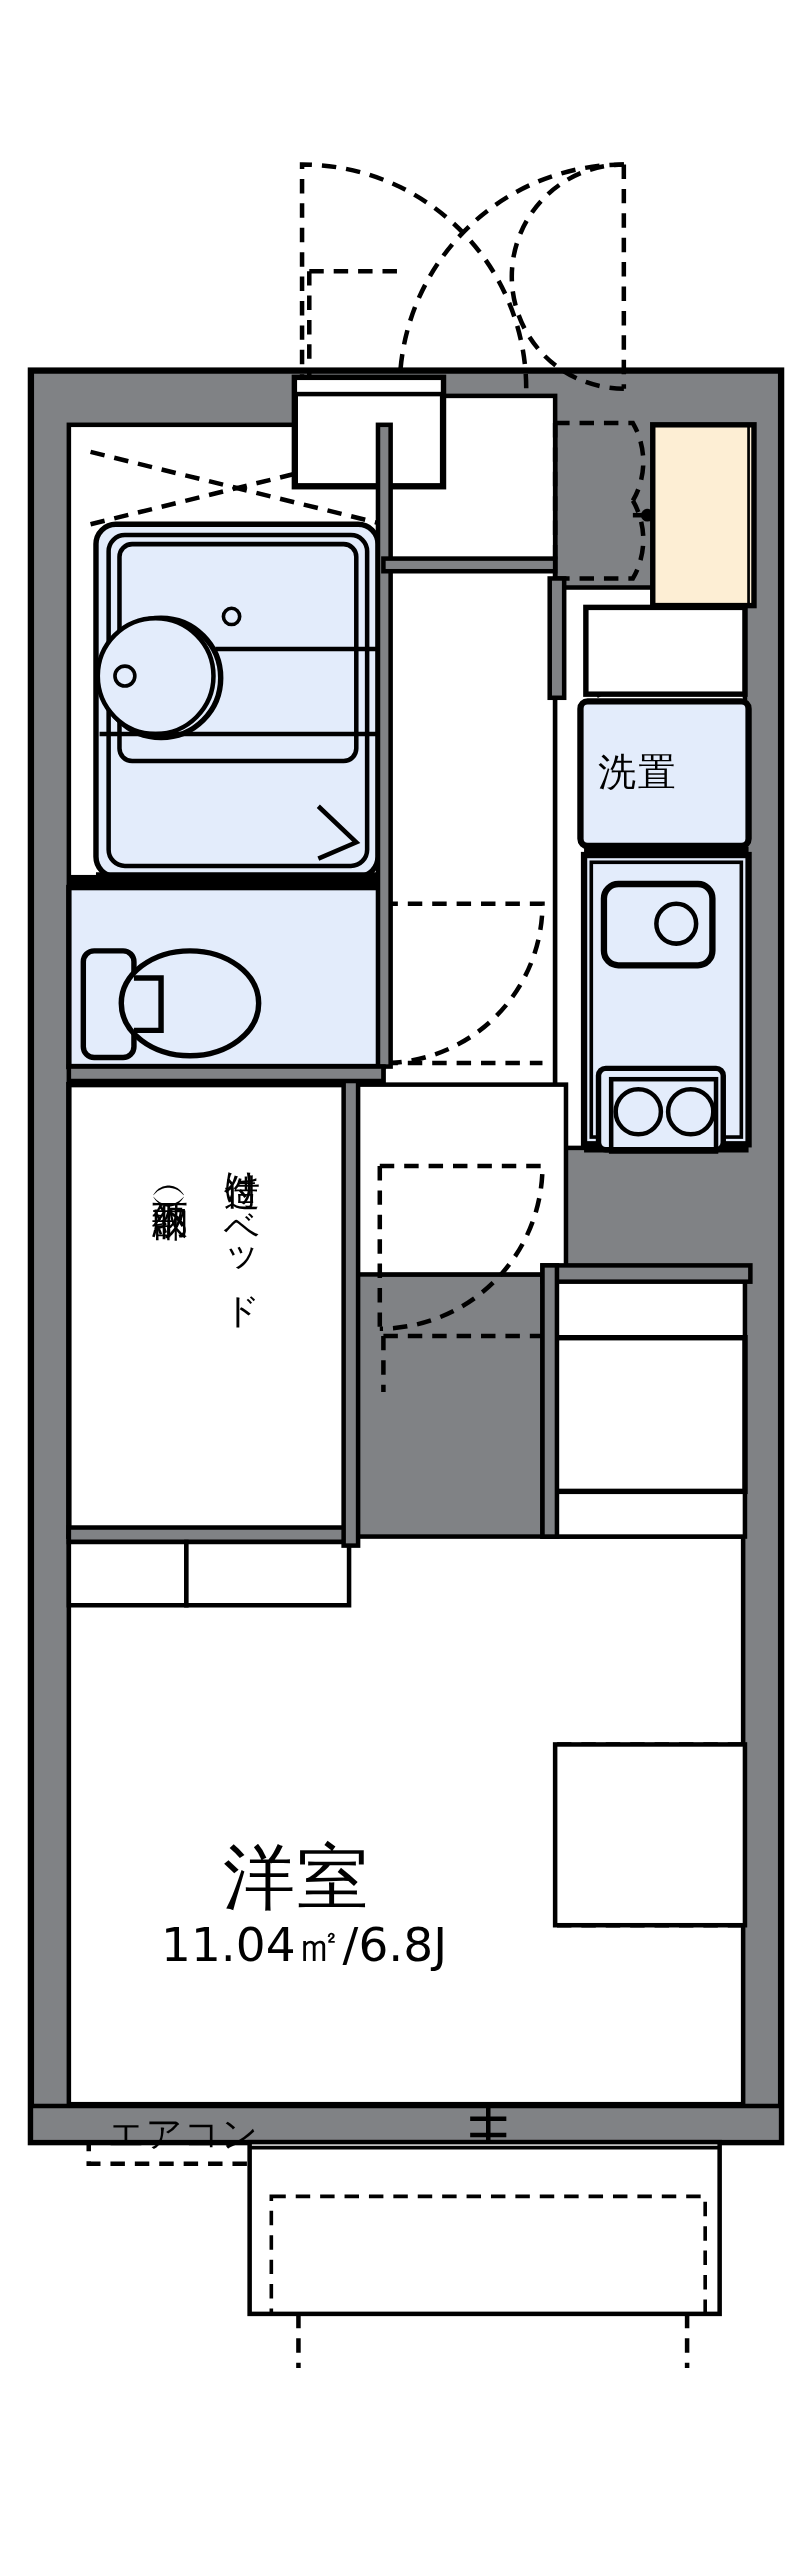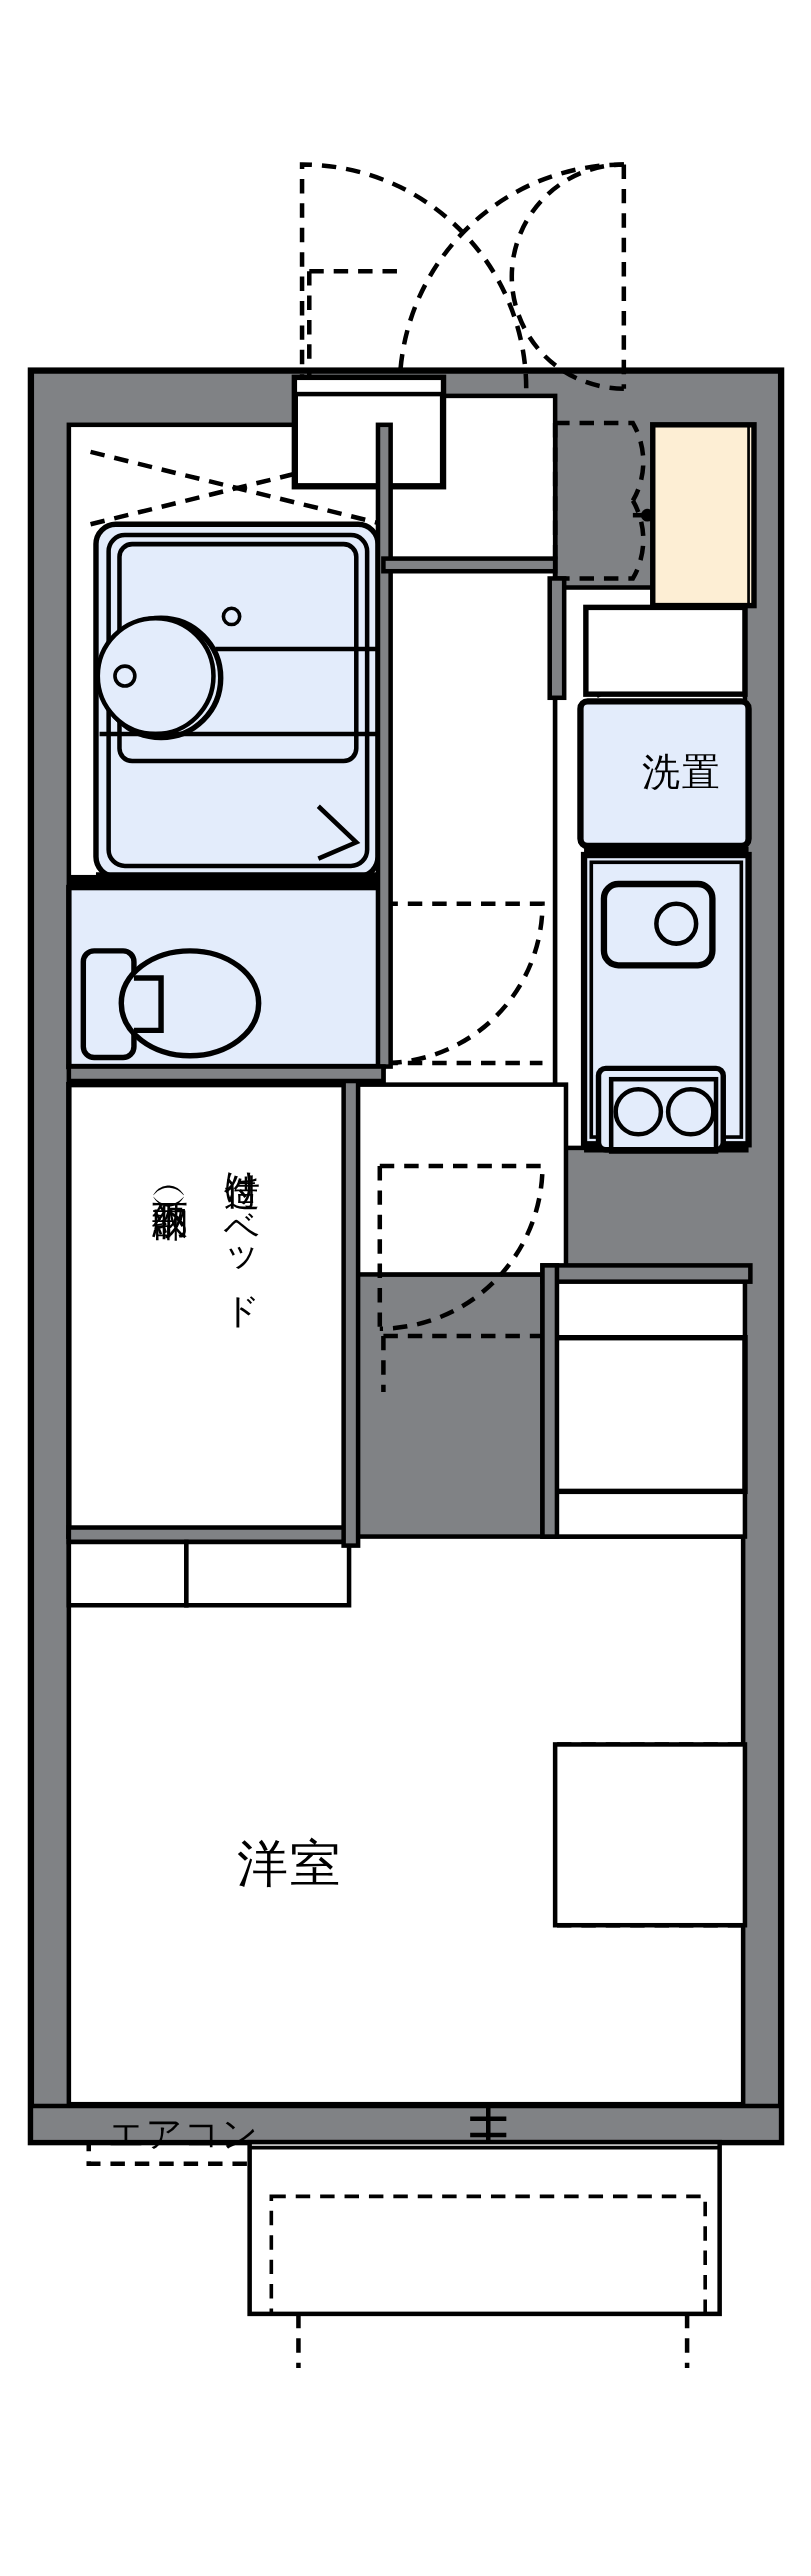--- a/index.html
+++ b/index.html
@@ -205,25 +205,26 @@
       <line x1="276" y1="2376" x2="796" y2="2376" stroke="#000" stroke-width="4"></line>
 
       <line x1="540" y1="2330" x2="540" y2="2370" stroke="#000" stroke-width="5"></line>
       <line x1="520" y1="2344" x2="560" y2="2344" stroke="#000" stroke-width="5"></line>
       <line x1="520" y1="2362" x2="560" y2="2362" stroke="#000" stroke-width="5"></line>
       <rect x="300" y="2430" width="480" height="130" fill="none" stroke="#000" stroke-width="4" stroke-dasharray="16 11"></rect>
     </g>
 
   </svg>
 
-  <div class="htext" style="left:598px;top:747px;font-size:38px;letter-spacing:1.8px;margin-left:44px;">洗置</div>
+  <div class="htext" style="left:598px;top:747px;font-size:38px;letter-spacing:1.8px;">洗置</div>
 
   <div class="vtext" style="left:224px;top:1146px;font-size:36px;">造付けベッド</div>
 
   <div class="vtext" style="left:152px;top:1175px;font-size:36px;">（下部収納）</div>
 
-  <div class="htext" style="left:237px;top:1830px;font-size:51px;letter-spacing:1.8px;">洋室</div>
-
+  <div class="htext" style="left:223px;top:1830px;font-size:72px;letter-spacing:1.8px;">洋室</div>
+
+  <div class="htext" style="left:161px;top:1914px;font-size:47px;letter-spacing:0px;">11.04㎡/6.8J</div>
 
   <div class="htext" style="left:108px;top:2110px;font-size:36px;letter-spacing:0.9px;">エアコン</div>
 
 </div>
 
 
 </body></html>

